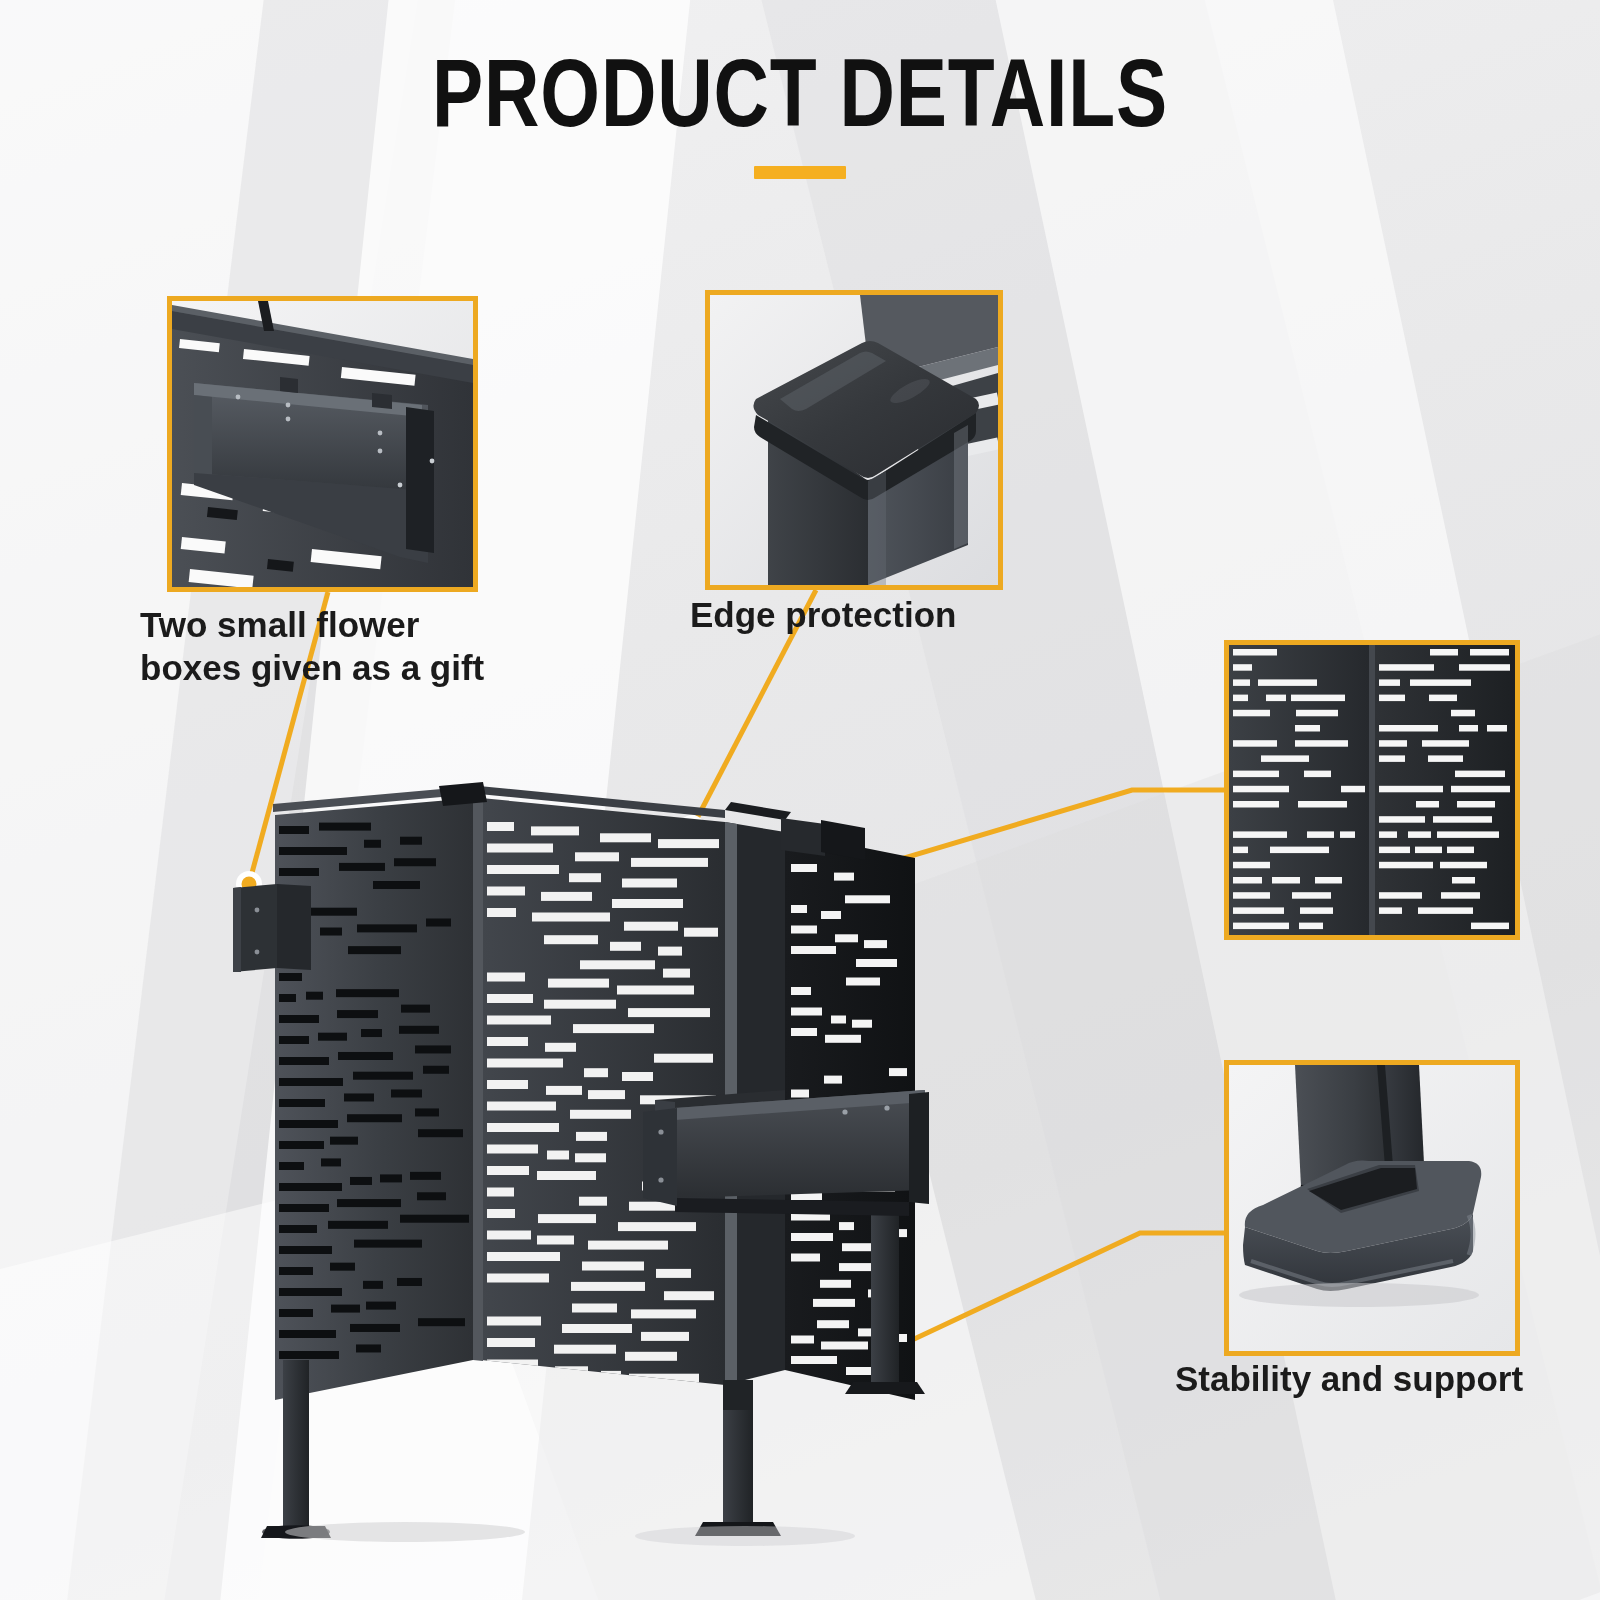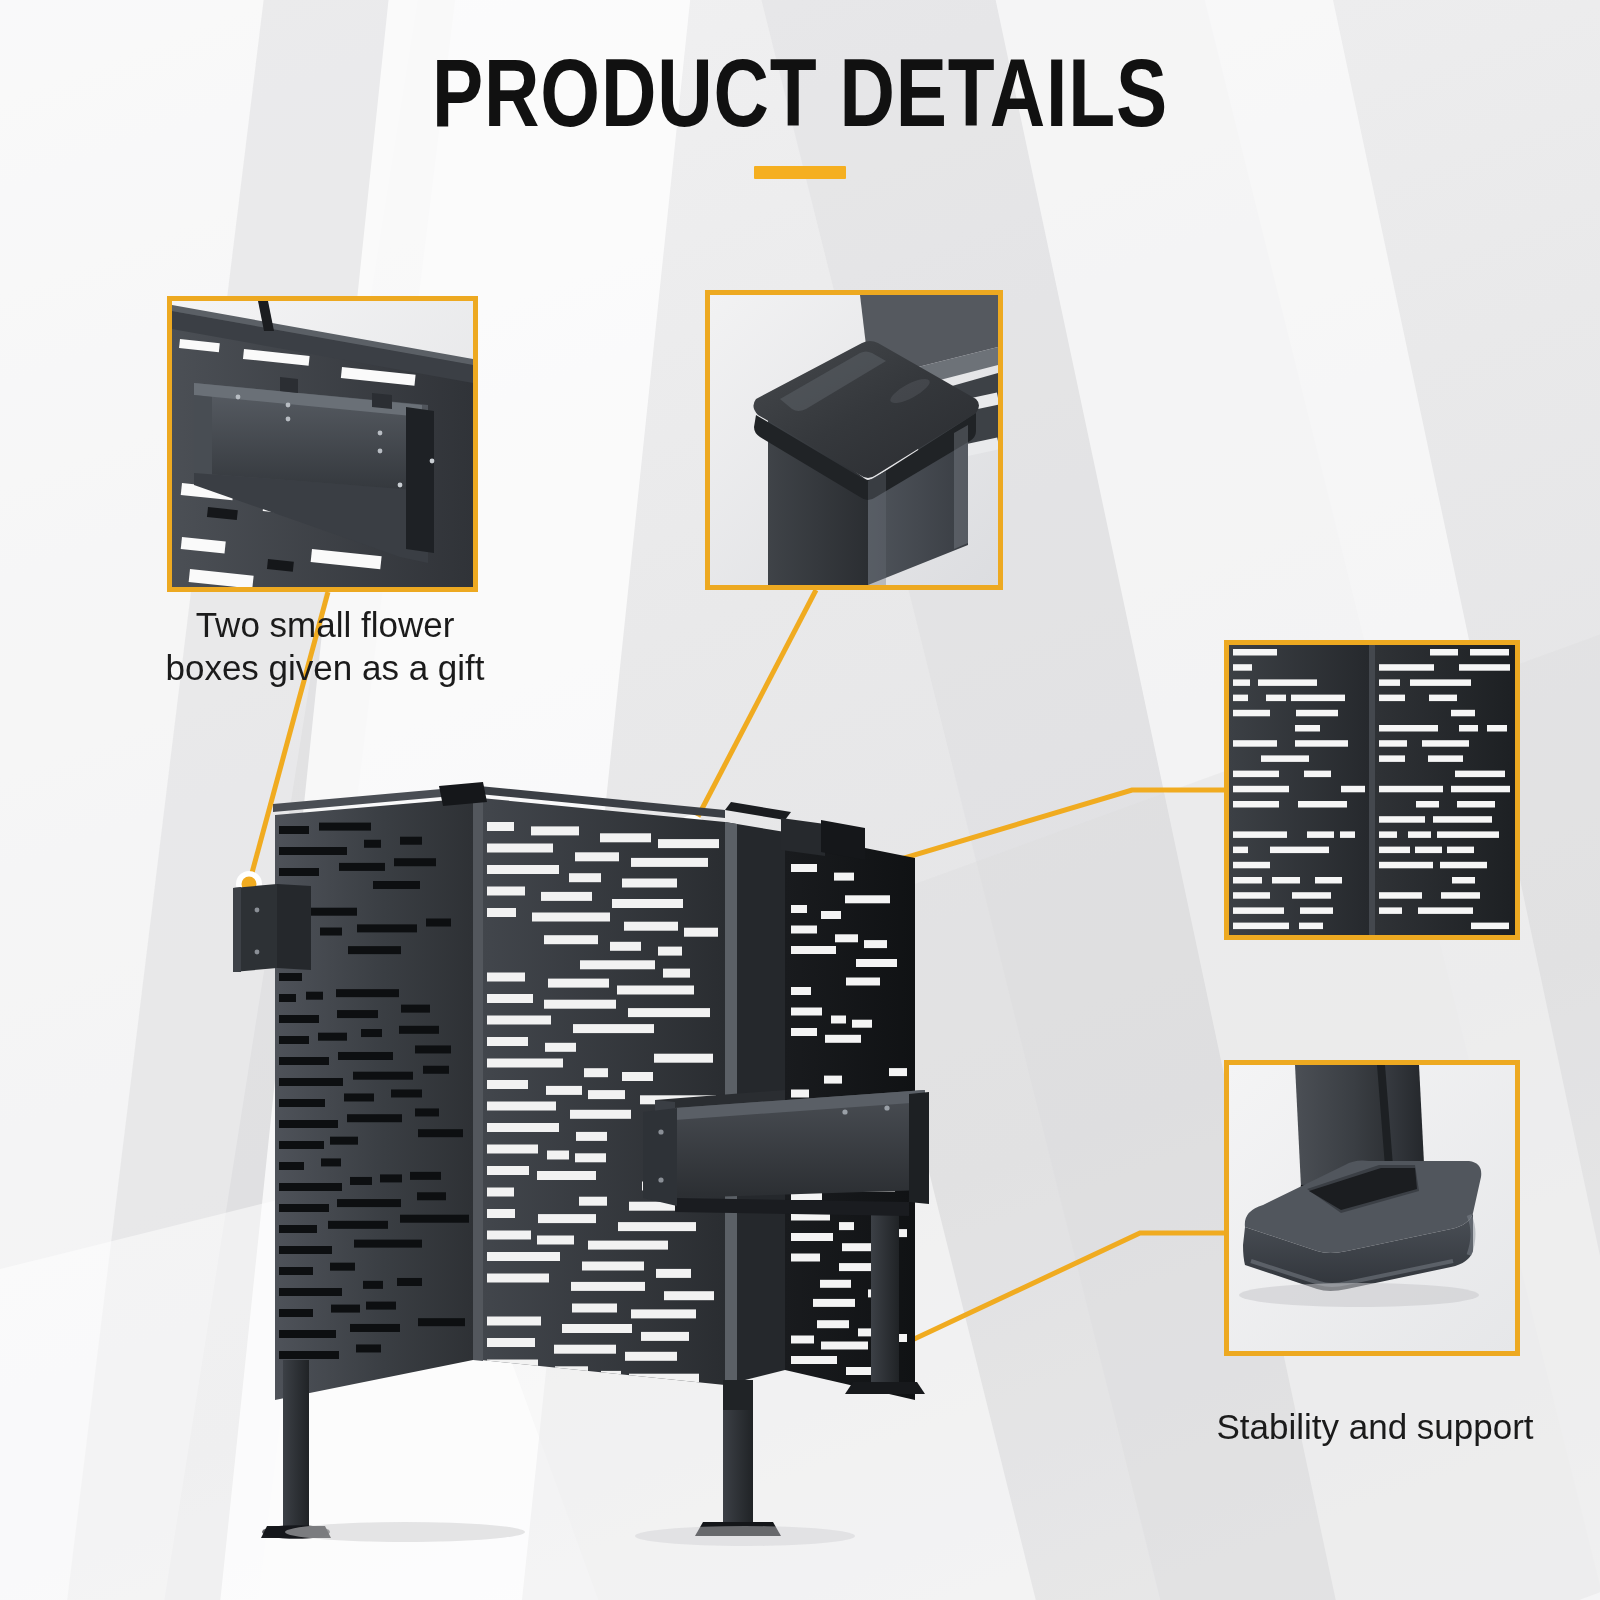--- a/index.html
+++ b/index.html
@@ -21,22 +21,22 @@
     font-family:"Liberation Sans Narrow","Liberation Sans",sans-serif;
     font-size:96px;font-weight:700;letter-spacing:1px;color:#111;
     transform:scaleX(.80);transform-origin:center top;white-space:nowrap;
   }
   .title-underline{position:absolute;left:754px;top:166px;width:92px;height:13px;background:#f5af20;border-radius:1px;}
 
   
   .callout{position:absolute;}
   .callout .frame{position:absolute;inset:0;border:5px solid #eda921;box-sizing:border-box;overflow:hidden;background:#dfe0e2;}
   .caption{
-    position:absolute;text-align:center;color:#1b1b1b;
-    font-size:35px;line-height:1.22;white-space:pre-line;font-weight:400;
+    position:absolute;text-align:left;color:#1b1b1b;
+    font-size:35px;line-height:1.22;white-space:pre-line;font-weight:700;
   }
 
   
   #wires{position:absolute;inset:0;width:1600px;height:1600px;pointer-events:none;}
 
   
   #hero{position:absolute;left:225px;top:760px;width:760px;height:790px;}
   #hero svg{position:absolute;left:0;top:0;}
 </style>
 </head>
@@ -478,20 +478,21 @@
         <path d="M46 120 L150 182 Q158 188 166 182 L266 118 L266 136 Q266 142 260 146 L166 202 Q158 208 150 202 L50 142 Q44 138 44 132 Z" fill="#202326"></path>
 
         <path d="M70 104 L150 58 Q156 55 162 58 L176 66 L96 114 Q88 118 82 114 Z" fill="#5e636a" opacity=".5"></path>
         <ellipse cx="200" cy="96" rx="22" ry="7" fill="#6a6f76" opacity=".28" transform="rotate(-28 200 96)"></ellipse>
 
         <polygon points="158,186 176,176 176,290 158,290" fill="#6a7077" opacity=".35"></polygon>
         <polygon points="244,138 258,130 258,248 244,254" fill="#8d939a" opacity=".35"></polygon>
       </svg>
     </div>
   </div>
+  <div class="caption" style="left:690px;top:594px;width:330px;">Edge protection</div>
 
   <div class="callout" id="co-plate" style="left:1224px;top:640px;width:296px;height:300px;">
     <div class="frame">
       <svg width="286" height="290" viewBox="0 0 286 290">
         <defs>
           <linearGradient id="gpA" x1="0" y1="0" x2="1" y2="0">
             <stop offset="0" stop-color="#3c4045"></stop>
               <stop offset="1" stop-color="#26292d"></stop>
           </linearGradient>
           <linearGradient id="gpB" x1="0" y1="0" x2="1" y2="0">
@@ -622,15 +623,15 @@
 
         <path d="M16 162 L88 186 Q100 190 118 186 L222 164 Q240 160 244 148 L244 186 Q240 198 222 202 L118 224 Q100 228 88 224 L16 200 Q14 192 14 180 Z" fill="url(#sbBaseF)"></path>
 
         <path d="M22 196 L90 218 Q102 222 118 218 L224 196" stroke="#7d838b" stroke-width="4" fill="none" opacity=".5"></path>
         <path d="M240 150 Q248 168 240 190" stroke="#868c94" stroke-width="5" fill="none" opacity=".45"></path>
 
         <ellipse cx="130" cy="230" rx="120" ry="12" fill="#c8c9cc" opacity=".55"></ellipse>
       </svg>
     </div>
   </div>
-  <div class="caption" style="left:1175px;top:1358px;width:400px;margin-top:48px;">Stability and support</div>
+  <div class="caption" style="left:1175px;top:1358px;width:400px;">Stability and support</div>
 
 </div>
 
 </body></html>

